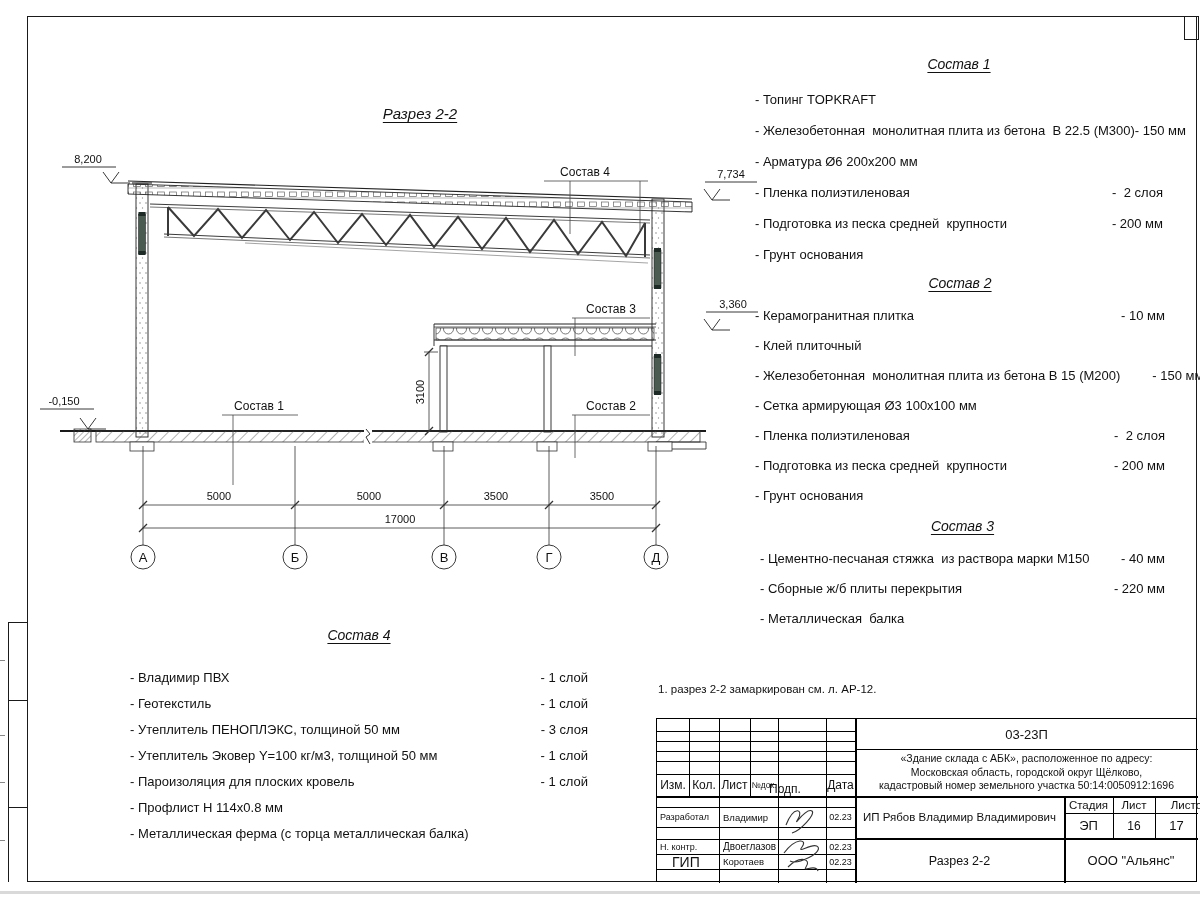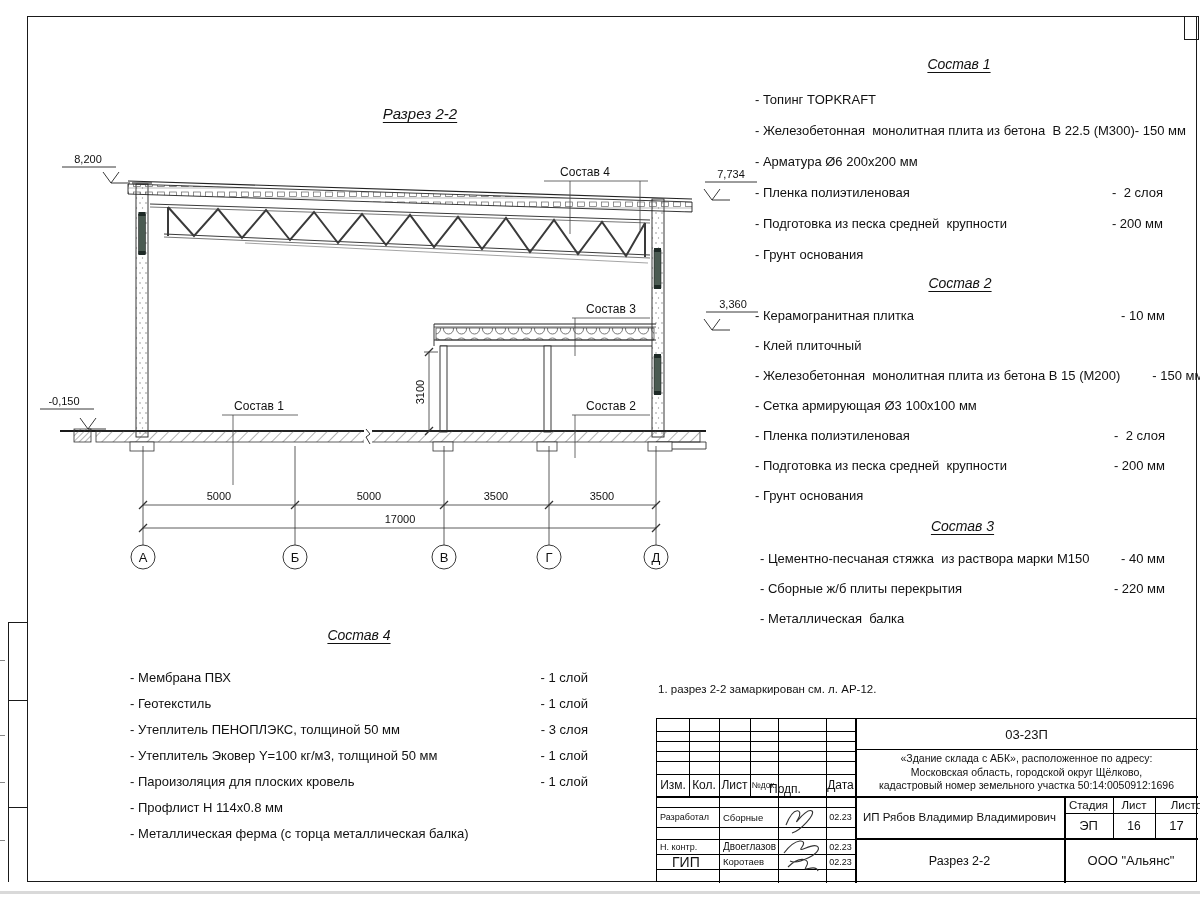--- a/index.html
+++ b/index.html
@@ -315,21 +315,21 @@
         <span class="cval"></span>
       </div>
     </div>
 </div>
 
 <div class="abs comp" id="comp4">
   <div class="ctitle">Состав 4</div>
   <div>
 
       <div class="crow">
-        <span class="cname">- Мембрана ПВХ</span>
+        <span class="cname">- Владимир ПВХ</span>
         <span class="cval">- 1 слой</span>
       </div>
 
       <div class="crow">
         <span class="cname">- Геотекстиль</span>
         <span class="cval">- 1 слой</span>
       </div>
 
       <div class="crow">
         <span class="cname">- Утеплитель ПЕНОПЛЭКС, толщиной 50 мм</span>
@@ -382,21 +382,21 @@
   <div class="ln" style="left:0;top:150px;width:198px;height:1px;"></div>
 
   <div class="cell" style="left:0;top:55px;width:32px;height:22px;font-size:12px;">Изм.</div>
   <div class="cell" style="left:32px;top:55px;width:30px;height:22px;font-size:12px;">Кол.</div>
   <div class="cell" style="left:62px;top:55px;width:31px;height:22px;font-size:12px;">Лист</div>
   <div class="cell" style="left:93px;top:55px;width:28px;height:22px;font-size:8.5px;">№док.</div>
   <div class="cell" style="left:104px;top:55px;width:48px;height:30px;font-size:12px;">Подп.</div>
   <div class="cell" style="left:169px;top:55px;width:29px;height:22px;font-size:12px;">Дата</div>
 
   <div class="cell left-al" style="left:0;top:88px;width:62px;height:20px;font-size:9px;">Разработал</div>
-  <div class="cell left-al" style="left:63px;top:88px;width:58px;height:20px;font-size:9.5px;">Сборные</div>
+  <div class="cell left-al" style="left:63px;top:88px;width:58px;height:20px;font-size:9.5px;">Владимир</div>
   <div class="cell" style="left:169px;top:88px;width:29px;height:20px;font-size:9px;">02.23</div>
   <div class="cell left-al" style="left:0;top:120px;width:62px;height:15px;font-size:9px;">Н. контр.</div>
   <div class="cell left-al" style="left:63px;top:120px;width:58px;height:15px;font-size:10px;">Двоеглазов</div>
   <div class="cell" style="left:169px;top:120px;width:29px;height:15px;font-size:9px;">02.23</div>
   <div class="cell left-al" style="left:12px;top:135px;width:62px;height:15px;font-size:14px;">ГИП</div>
   <div class="cell left-al" style="left:63px;top:135px;width:58px;height:15px;font-size:9.5px;">Коротаев</div>
   <div class="cell" style="left:169px;top:135px;width:29px;height:15px;font-size:9px;">02.23</div>
 
   <svg style="position:absolute;left:121px;top:82px;" width="48" height="78">
     <path d="M8,24 C16,4 26,8 20,18 C14,28 28,6 34,10 C38,13 22,30 14,32" fill="none" stroke="#333" stroke-width="1.1"></path>

